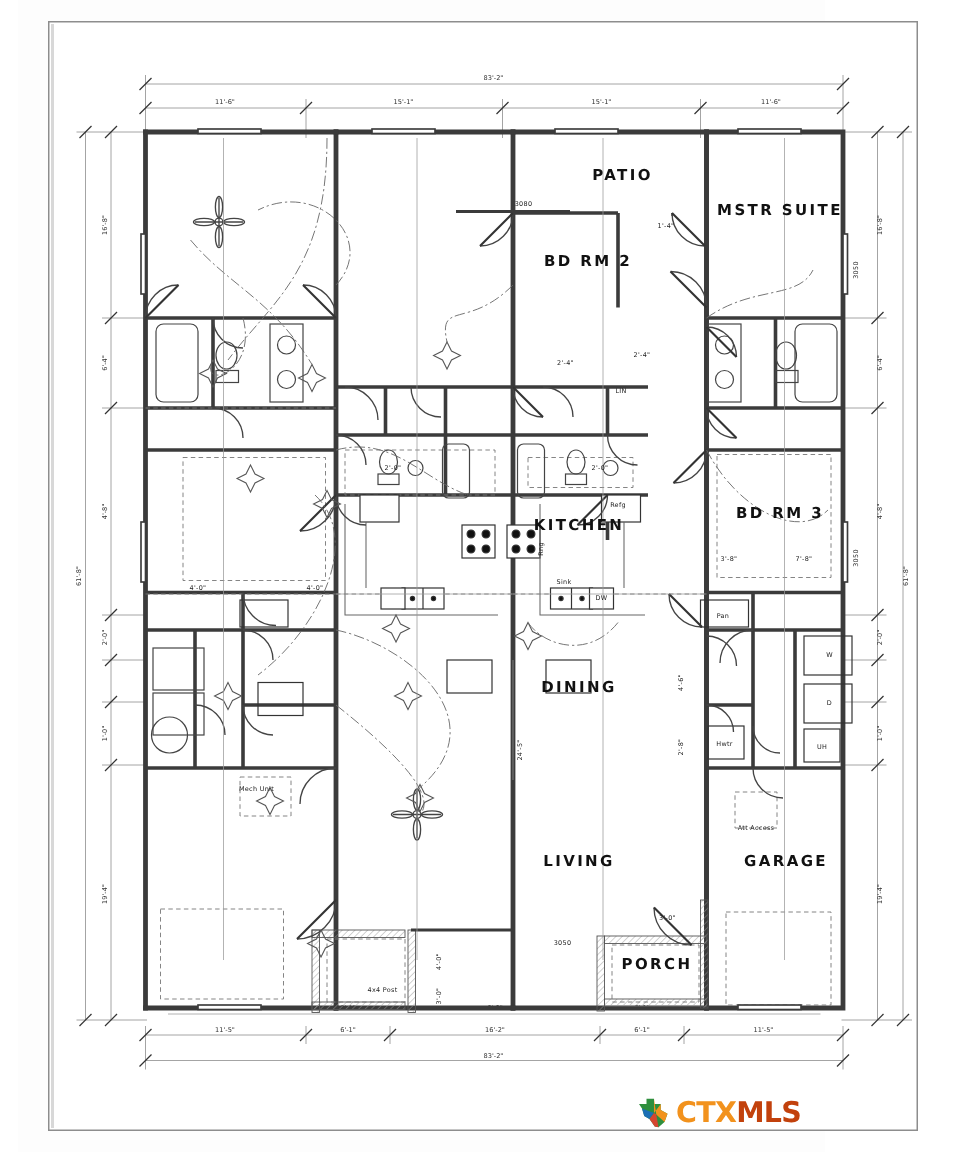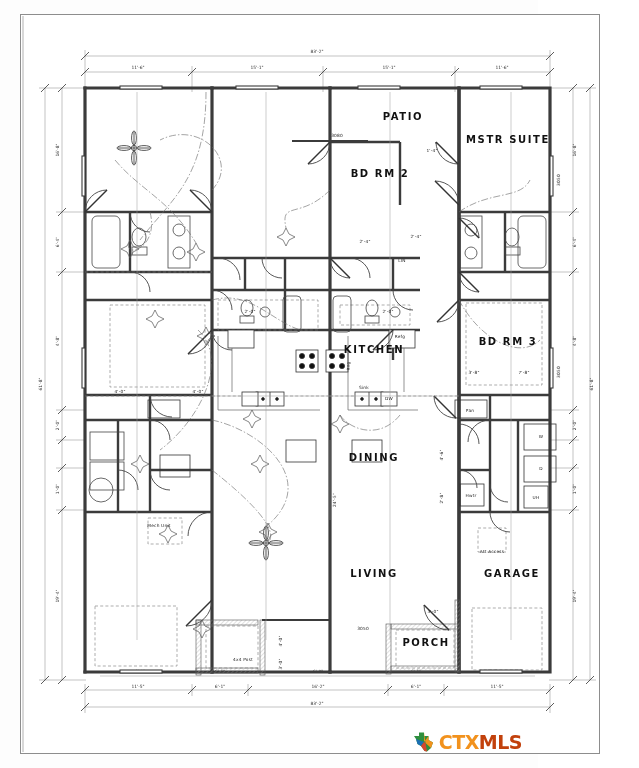--- a/index.html
+++ b/index.html
@@ -1,21 +1,21 @@
 <!DOCTYPE html>
 <html><head>
 <meta charset="utf-8">
 <title>Floor Plan</title>
 <style>
   html,body{margin:0;padding:0;background:#ffffff;}
   body{
     width:639px;height:768px;overflow:hidden;position:relative;
     font-family:"Liberation Sans", sans-serif;
   }
-  #stage{position:absolute;left:0;top:0;width:538px;height:768px;background:#fdfdfd;}
+  #stage{position:absolute;left:12px;top:0;width:538px;height:768px;background:#fdfdfd;}
 
   
   .sheet-border{
     position:absolute;left:20px;top:14px;width:580px;height:740px;
     border:1px solid #8d8d8d;background:#ffffff;box-sizing:border-box;
   }
   .sheet-border-inner{
     position:absolute;left:22px;top:16px;width:576px;height:736px;
     border-left:2px solid #d8d8d8;box-sizing:border-box;
   }

